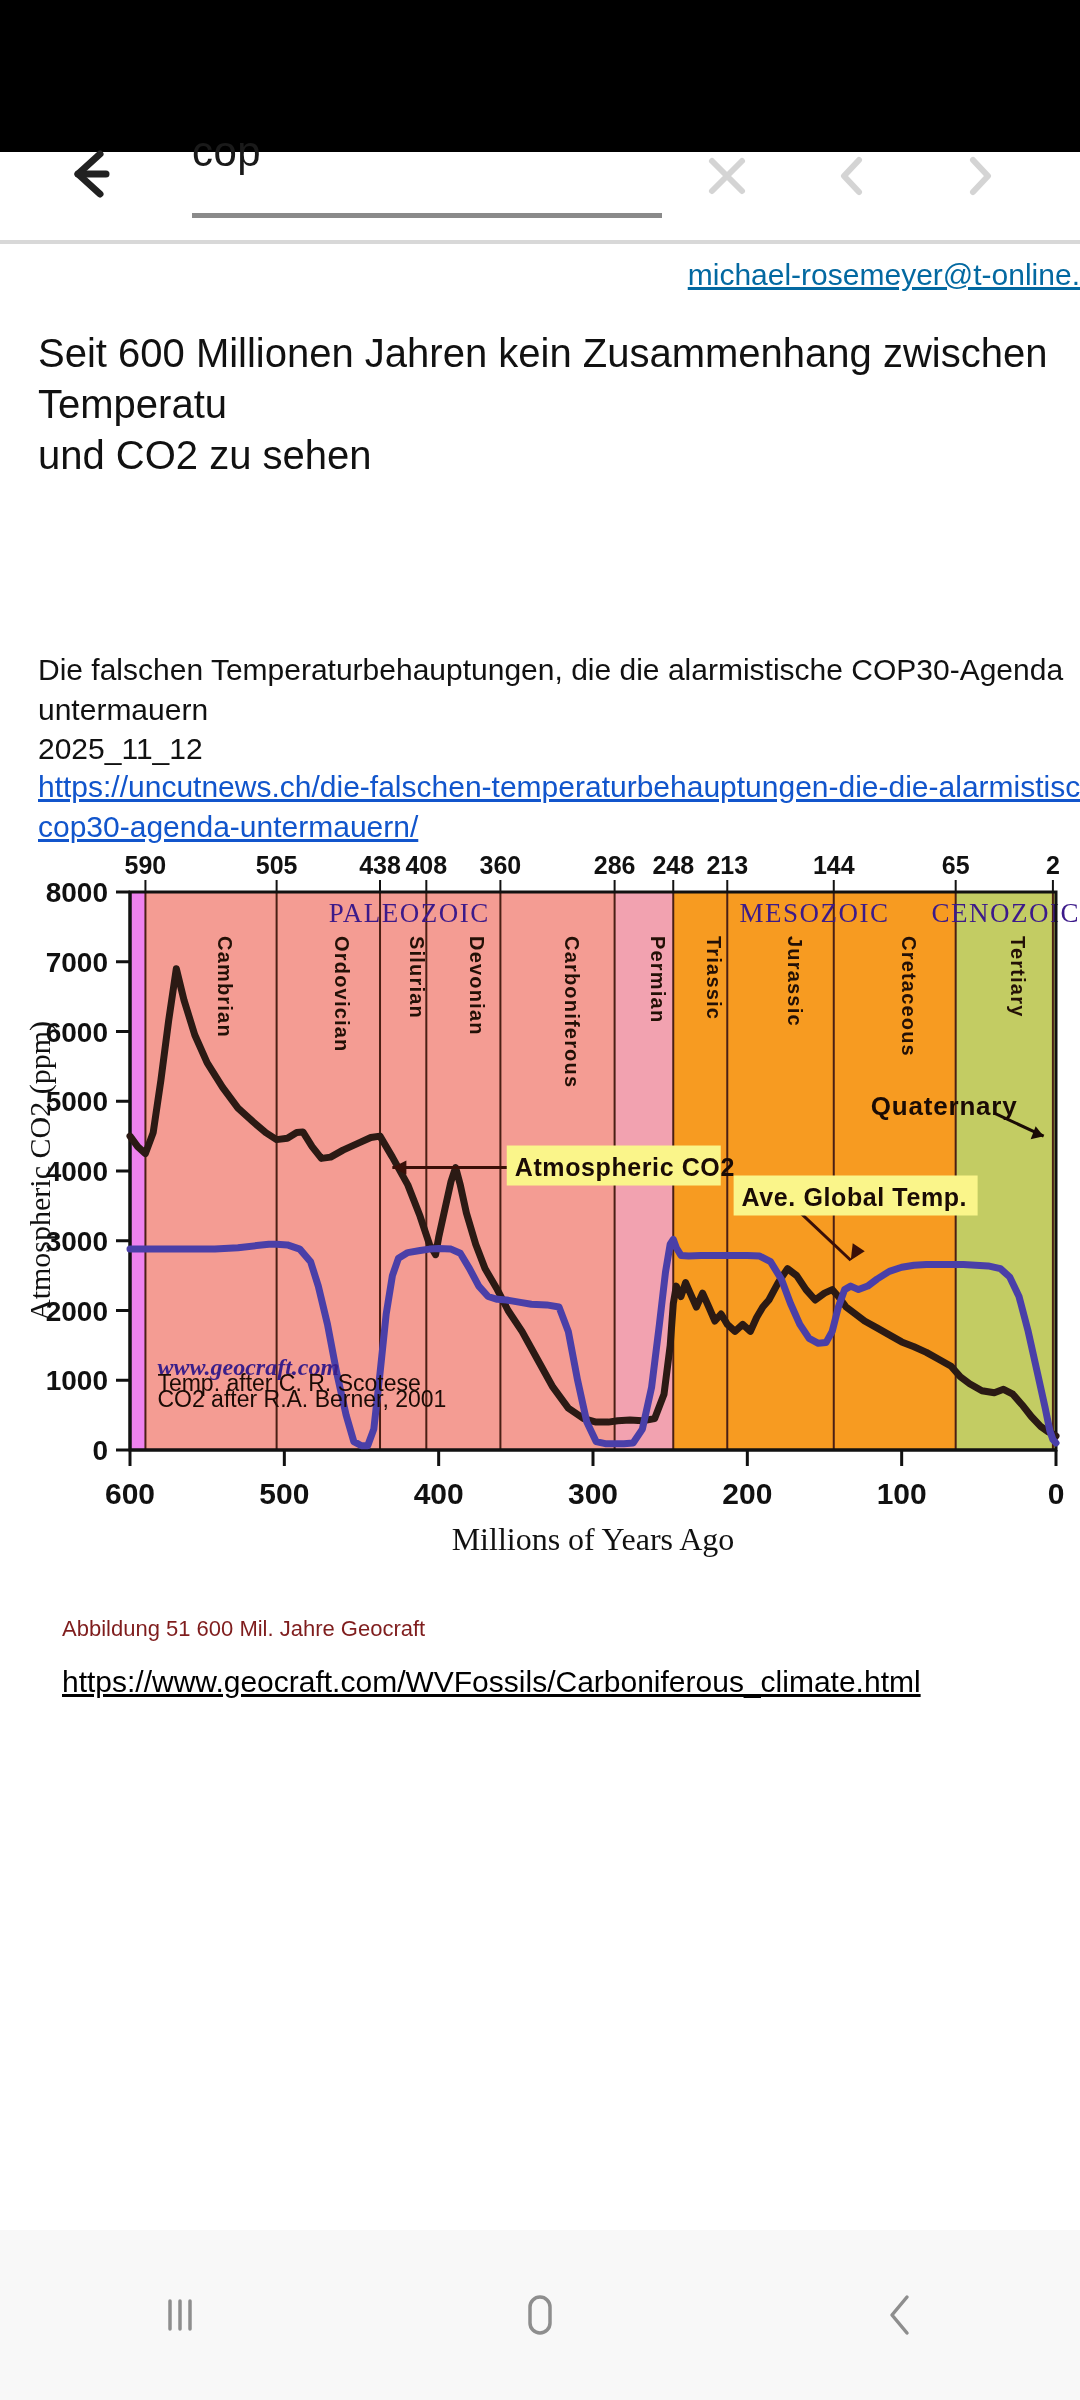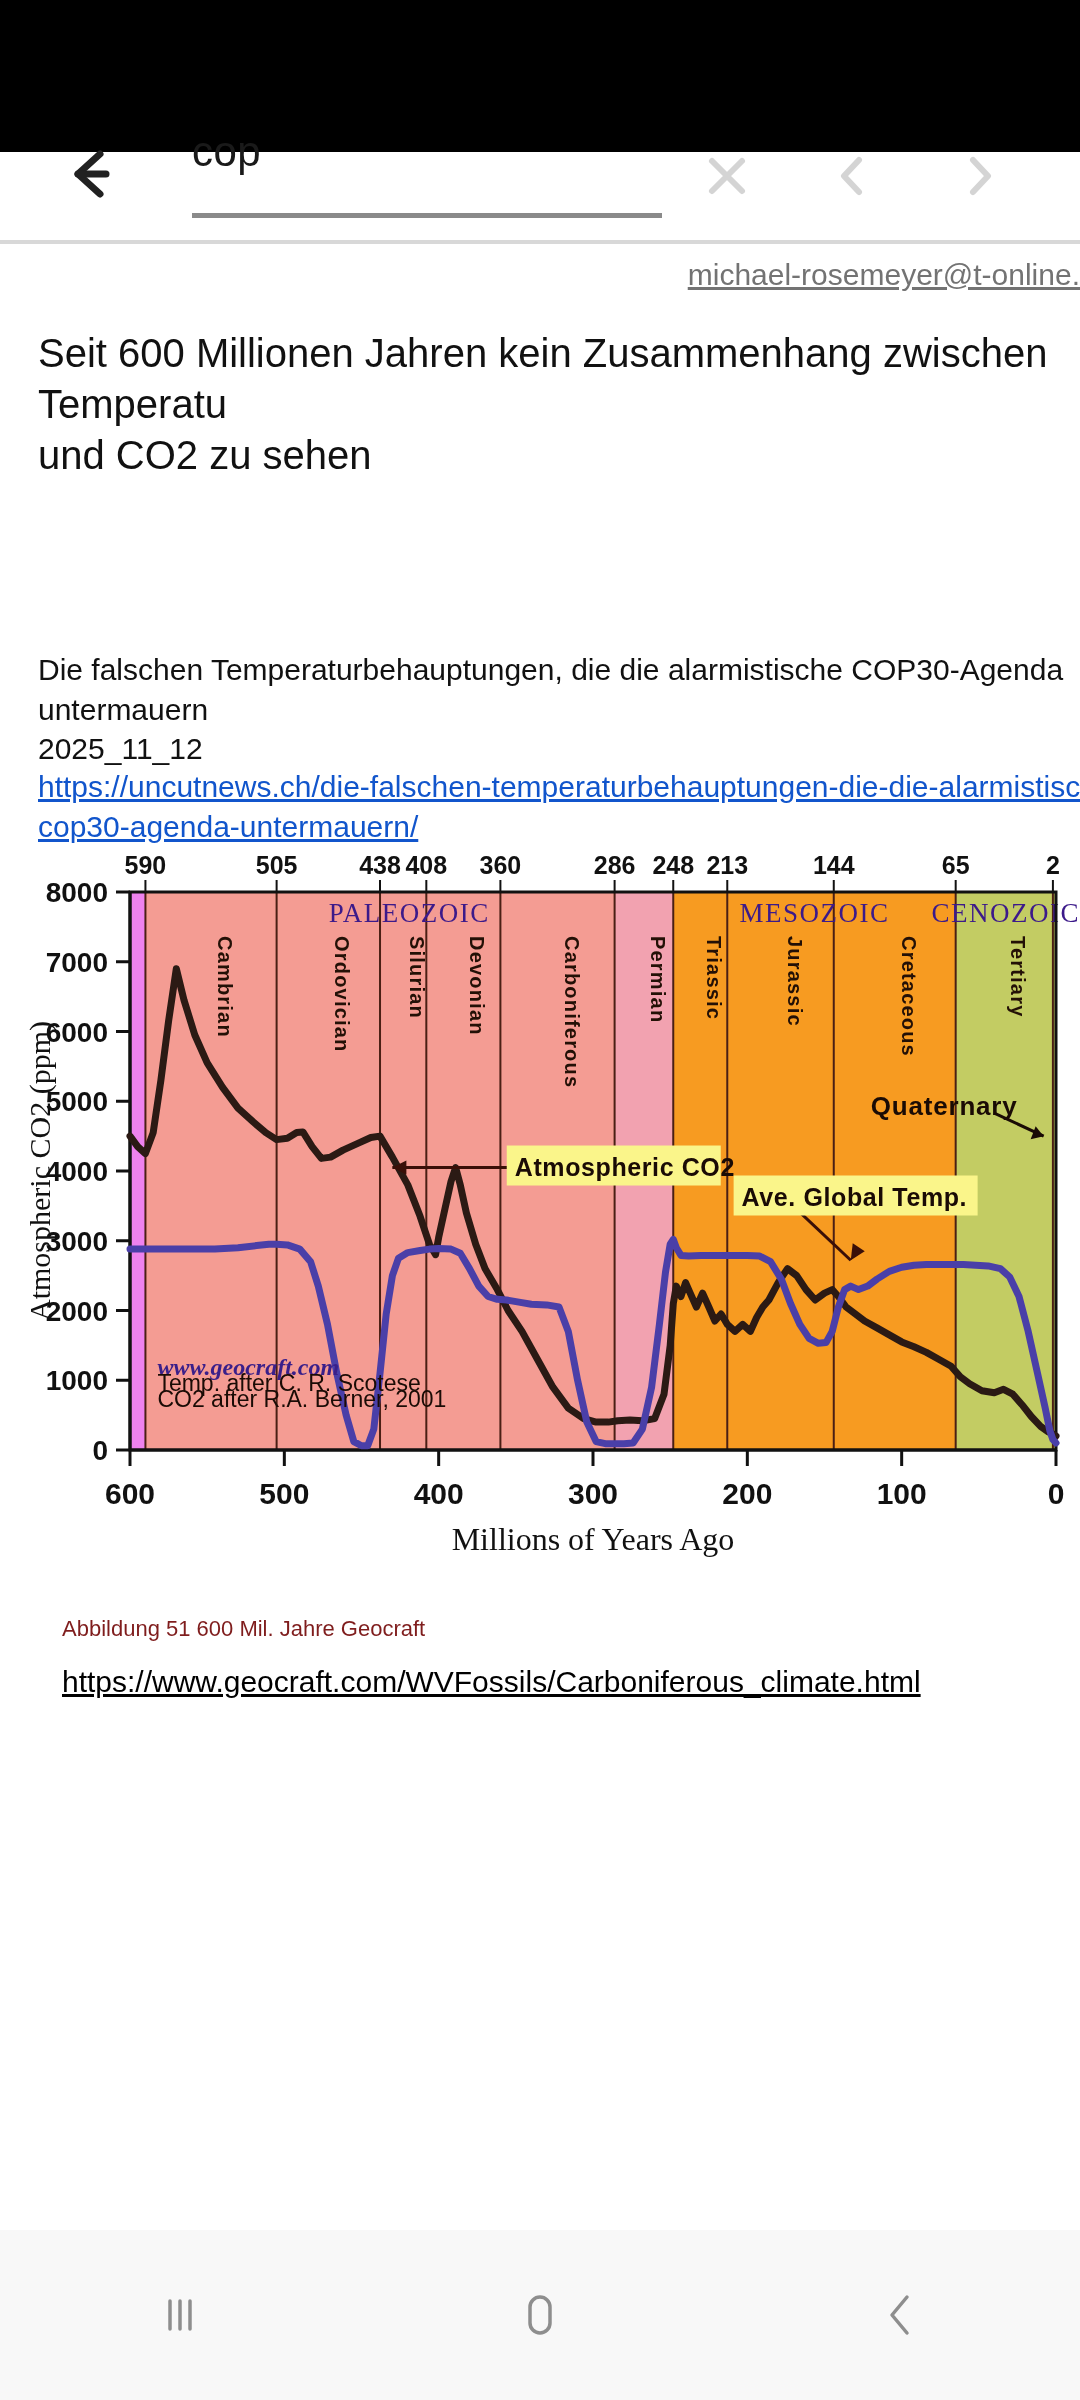--- a/index.html
+++ b/index.html
@@ -49,21 +49,21 @@
     position: absolute; top: 240px; left: 0; width: 1080px; height: 1925px;
     background: #ffffff; overflow: hidden;
   }
   .doc-toprule {
     position: absolute; top: 0; left: 0; width: 1080px; height: 4px;
     background: #d8d8d8;
   }
   .doc-email {
     position: absolute; top: 18px; right: 0px; width: 952px;
     text-align: right;
-    font-size: 30px; color: #737373; text-decoration: underline;
+    font-size: 30px; color: #0369a1; text-decoration: underline;
     white-space: nowrap; padding-right: 0px;
   }
   .doc-title {
     position: absolute; top: 88px; left: 38px; width: 1120px;
     font-size: 40px; line-height: 1.28; color: #111;
     white-space: pre-wrap;
   }
   .doc-para {
     position: absolute; top: 410px; left: 38px; width: 1060px;
     font-size: 30px; line-height: 1.32; color: #111;

